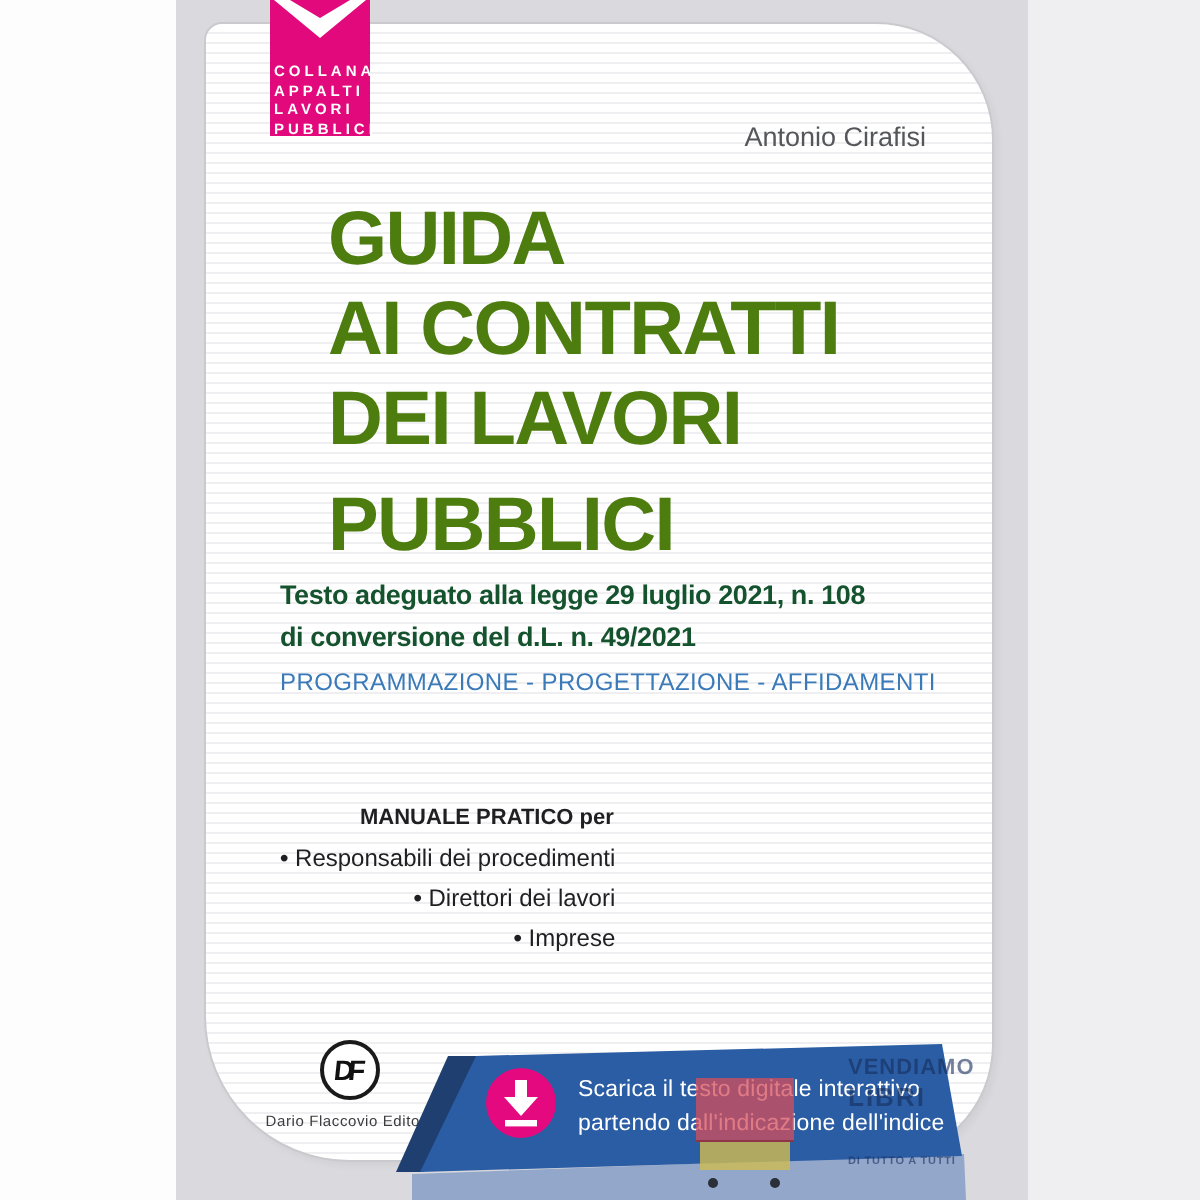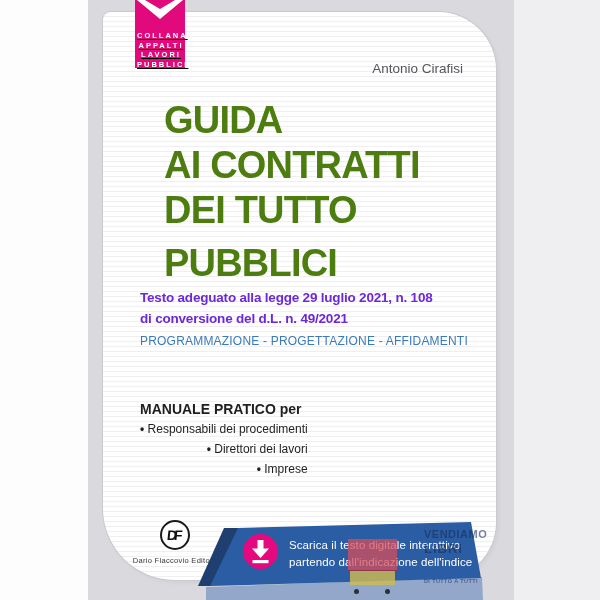--- a/index.html
+++ b/index.html
@@ -10,38 +10,38 @@
 
   .cover{position:absolute;left:103px;top:12px;width:393px;height:568px;
          background:repeating-linear-gradient(to bottom,#ffffff 0px,#ffffff 4px,#efeff2 4px,#efeff2 5px);
          border-radius:8px 58px 58px 72px;
          box-shadow:0 0 0 1px #c9c9ce, 2px 2px 5px rgba(0,0,0,0.06);
          z-index:1;}
 
   
   .ribbon{position:absolute;left:135px;top:0;width:50px;height:68px;background:#e2097c;z-index:6;}
   .ribbon svg{position:absolute;left:0;top:0;display:block;}
-  .ribbon-text{position:absolute;left:0;top:31px;width:100%;text-align:center;text-decoration:underline;}
+  .ribbon-text{position:absolute;left:0;top:31px;width:100%;text-align:left;}
   .ribbon-text div{color:#ffffff;font-size:7.5px;font-weight:bold;letter-spacing:2px;
                    padding-left:2px;line-height:9.5px;}
 
   .author{position:absolute;top:61px;right:137px;font-size:13.5px;color:#55565a;z-index:2;}
 
   .title{position:absolute;left:140px;top:98px;z-index:2;color:#4d7c0f;
          font-size:38px;font-weight:bold;letter-spacing:-0.8px;line-height:45px;margin-left:24px;}
   .title .last{margin-top:8px;}
 
-  .subtitle-bold{position:absolute;left:140px;top:288px;z-index:2;color:#6d28d9;
+  .subtitle-bold{position:absolute;left:140px;top:288px;z-index:2;color:#14532d;
                  font-size:13.5px;font-weight:bold;letter-spacing:-0.2px;line-height:20.5px;}
   .subtitle-topics{position:absolute;left:140px;top:333px;z-index:2;color:#3b7ab9;
                    font-size:12px;line-height:17.5px;letter-spacing:0.2px;}
 
   .audience{position:absolute;left:140px;top:399px;z-index:2;color:#1f1f21;
             font-size:12.5px;line-height:20px;}
-  .audience .heading{font-weight:bold;font-size:14px;}
+  .audience .heading{font-weight:bold;font-size:11px;margin-left:40px;}
   .audience .item{font-size:12px;text-align:right;}
   .audience .item::before{content:"• ";font-weight:bold;}
 
   .publisher{position:absolute;left:110px;top:520px;width:130px;text-align:center;z-index:2;}
   .df-circle{width:26px;height:26px;margin:0 auto;border:2px solid #1a1a1a;border-radius:50%;
              background:#ffffff;display:flex;align-items:center;justify-content:center;}
   .df-circle span{font-size:14px;font-weight:bold;letter-spacing:-3px;padding-right:3px;
                   transform:skewX(-6deg);color:#111;}
   .publisher-name{margin-top:6px;font-size:7.5px;color:#3c3c3e;letter-spacing:0.3px;}
 
@@ -85,21 +85,21 @@
       <div>LAVORI</div>
       <div>PUBBLICI</div>
     </div>
   </div>
 
   <div class="author">Antonio Cirafisi</div>
 
   <div class="title">
     <div>GUIDA</div>
     <div>AI CONTRATTI</div>
-    <div>DEI TUTTO</div>
+    <div>DEI LAVORI</div>
     <div class="last">PUBBLICI</div>
   </div>
 
   <div class="subtitle-bold">
     <div>Testo adeguato alla legge 29 luglio 2021, n. 108</div>
     <div>di conversione del d.L. n. 49/2021</div>
   </div>
   <div class="subtitle-topics">
     <div>PROGRAMMAZIONE - PROGETTAZIONE - AFFIDAMENTI</div>
   </div>

